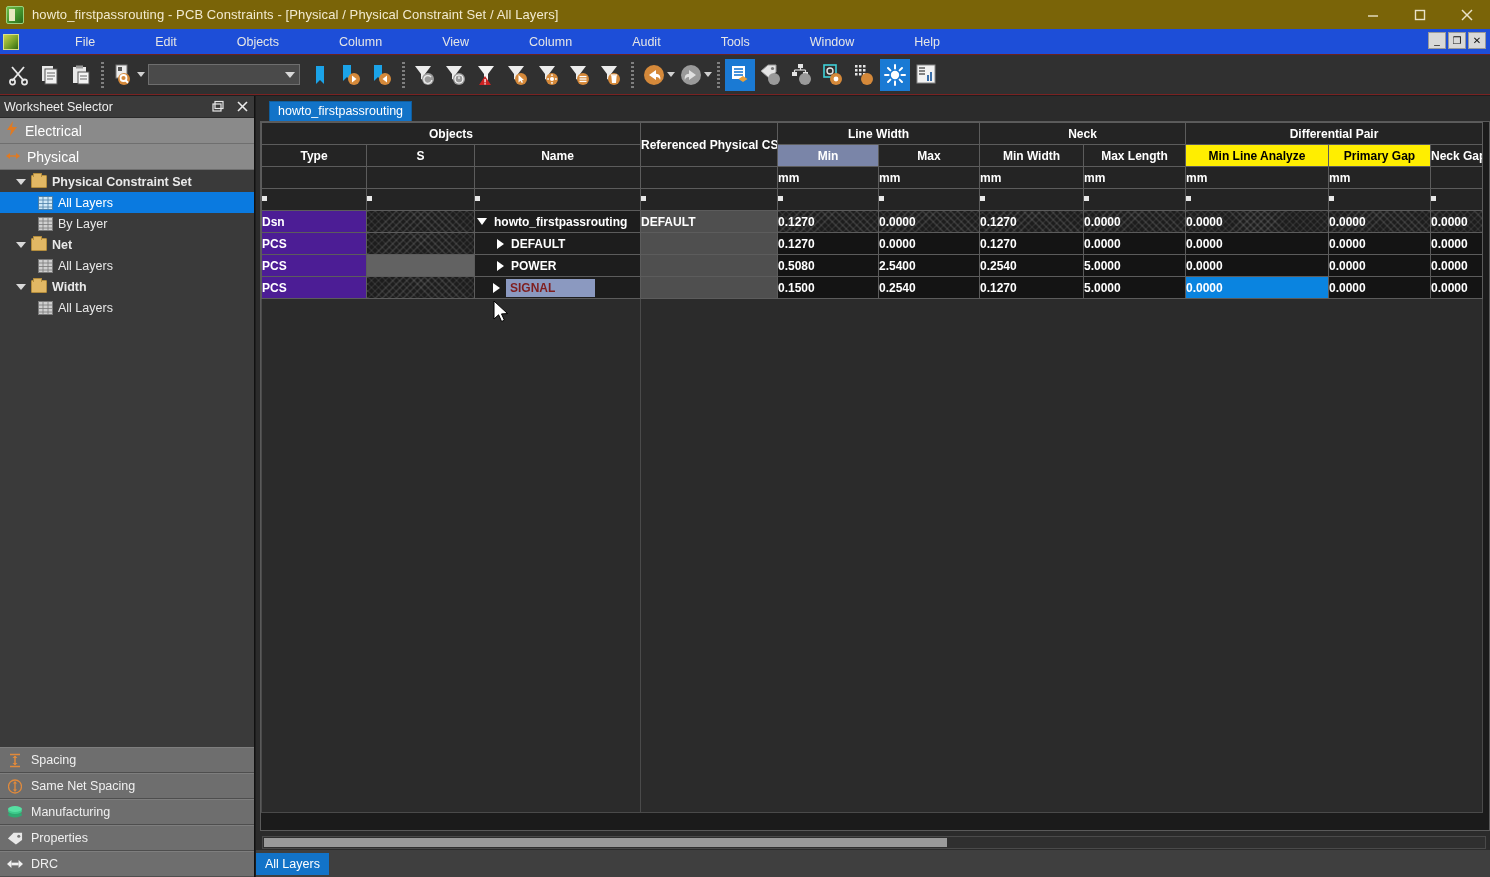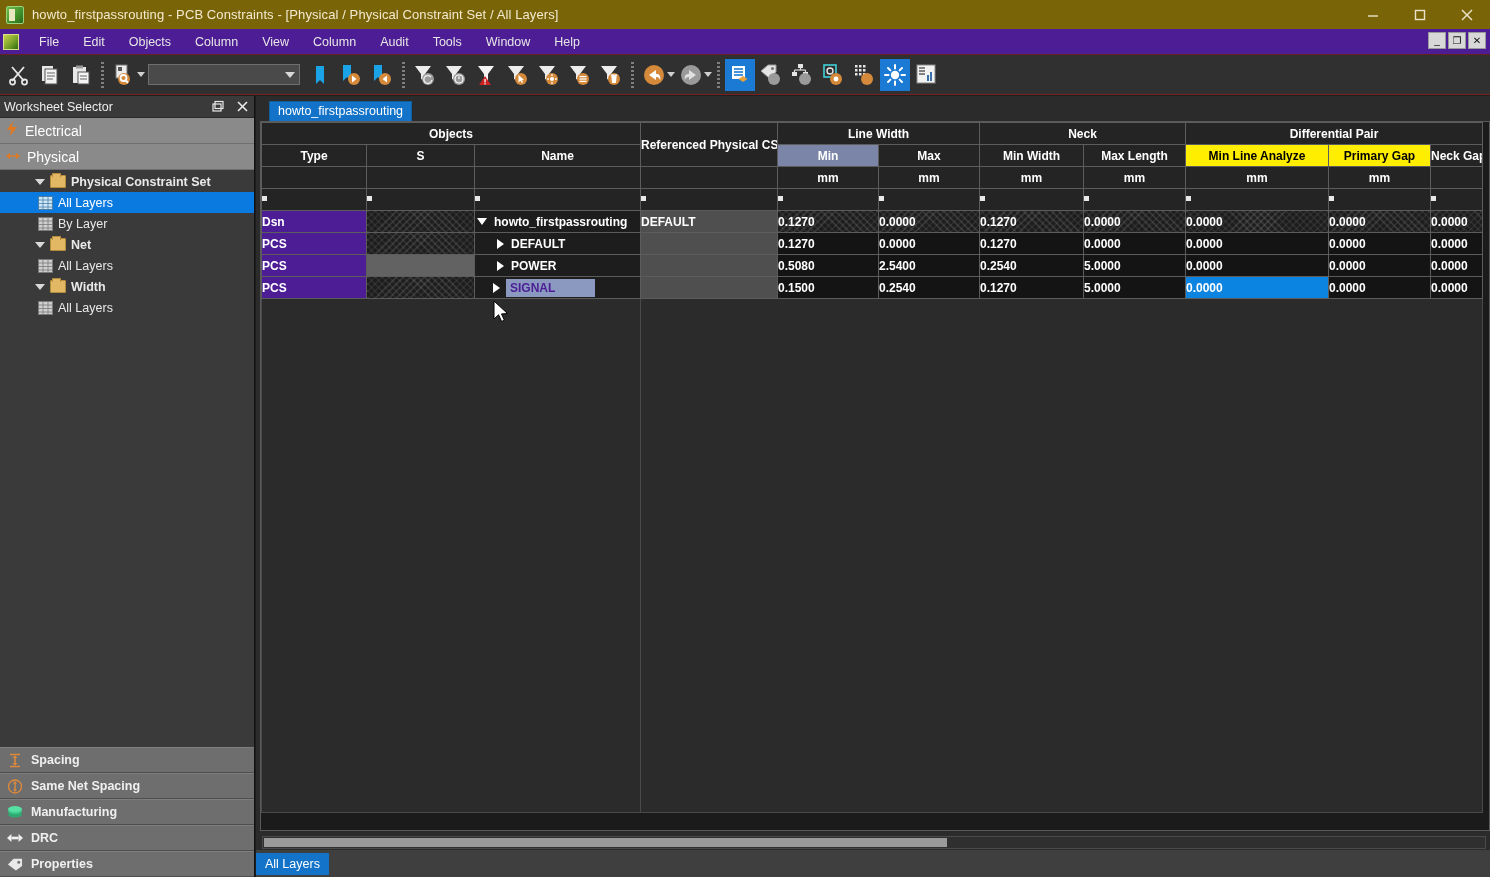--- a/index.html
+++ b/index.html
@@ -32,23 +32,24 @@
   }
   .titlebar-controls { position: absolute; right: 0; top: 0; height: 29px; display: flex; }
   .tb-btn {
     width: 47px; height: 29px; display: flex; align-items: center; justify-content: center;
     color: #e9e2c8;
   }
   .tb-btn svg { display: block; }
 
   
   .menubar {
-    height: 26px; background: #4c1d95;
+    height: 26px; background: #1d4ed8;
     display: flex; align-items: center; position: relative;
     border-bottom: 1px solid #6b2020;
+    gap: 36px;
   }
   .menu-appicon {
     width: 16px; height: 16px; margin: 0 8px 0 3px; flex: 0 0 auto;
     background: linear-gradient(135deg,#c9d24a 0%,#7aa32a 55%,#2f6a12 100%);
     border: 1px solid #d8e08a;
   }
   .menu-item {
     font-size: 12.5px; color: #e6e6e6; padding: 3px 12px; white-space: nowrap;
   }
   .mdi-controls { position: absolute; right: 4px; top: 3px; display: flex; gap: 2px; }
@@ -104,33 +105,33 @@
     height: 26px; background: #8a8a8a; display: flex; align-items: center;
     padding-left: 6px; border-bottom: 1px solid #6f6f6f; gap: 7px;
   }
   .ws-group-label { font-size: 14px; color: #ffffff; }
 
   .tree { flex: 0 0 auto; padding-top: 1px; background: #3a3a3a;}
   .tree-row {
     height: 21px; display: flex; align-items: center; font-size: 12.5px; color: #e9e9e9;
     padding-left: 4px; gap: 5px;
   }
-  .tree-row.folder { font-weight: bold; margin-left: 19px; }
+  .tree-row.folder { font-weight: bold; }
   .tree-row.selected { background: #0a7ae0; color: #ffffff; }
   .tree-row.child { padding-left: 38px; }
   .tw-arrow { width:0;height:0;border-left:5px solid transparent;border-right:5px solid transparent;border-top:6px solid #d9d9d9; margin-left:12px; flex:0 0 auto;}
   .folder-ico {
     width:16px;height:13px;background:#e2b864;border:1px solid #b48d3c;border-radius:1px; position:relative; flex:0 0 auto;
   }
   .folder-ico::before{content:"";position:absolute;top:-3px;left:1px;width:7px;height:3px;background:#e2b864;border:1px solid #b48d3c;border-bottom:none;border-radius:1px 1px 0 0;}
   .grid-ico { width:15px;height:14px;flex:0 0 auto;}
 
   .sb-spacer { flex: 1 1 auto; background: #3a3a3a; }
 
-  .sb-bottom { flex: 0 0 auto; font-weight: bold; }
+  .sb-bottom { flex: 0 0 auto; }
   .sb-item {
     height: 26px; background: #6e6e6e; display: flex; align-items: center;
     gap: 8px; padding-left: 7px; border-bottom: 1px solid #4e4e4e; border-top:1px solid #7e7e7e;
   }
   .sb-item-label { font-size: 12.5px; color: #f0f0f0; }
   .sb-ico { width: 16px; height: 16px; flex: 0 0 auto; display:flex;align-items:center;justify-content:center;}
 
   
   .pane {
     position: absolute; left: 256px; top: 0; right: 0; bottom: 0;
@@ -148,21 +149,21 @@
   }
   table.grid { border-collapse: collapse; table-layout: fixed; width: 1221px; }
   table.grid th, table.grid td {
     border: 1px solid #5c5c5c; font-size: 12px; color: #ffffff;
     padding: 0; height: 22px; overflow: hidden; white-space: nowrap;
   }
   th.hgroup { background: #242424; text-align: center; font-weight: bold; height: 22px; }
   th.hcol { background: #242424; text-align: center; font-weight: bold; height: 36px; vertical-align: middle; }
   th.hcol.sel { background: #7a85a8; }
   th.hcol.yellow { background: #ffee00; color: #000000; }
-  th.hunit { background: #242424; text-align: center; font-weight: bold; height: 22px; font-size: 11.5px; }
+  th.hunit { background: #242424; text-align: left; font-weight: bold; height: 22px; font-size: 11.5px; }
   td.filter { background: #242424; height: 18px; padding-left: 4px; }
   .star { display:inline-block; width:5px; height:5px; background:#e8e8e8; vertical-align: middle; margin-bottom:3px;}
 
   tr.row td { height: 22px; }
   td.cellv { background: #141414; padding-left: 5px; font-weight: bold; font-size: 12px; }
   td.hatch {
     background-color: #1d1d1d;
     background-image:
       repeating-linear-gradient(45deg, rgba(140,140,140,.30) 0 1px, transparent 1px 5px),
       repeating-linear-gradient(-45deg, rgba(140,140,140,.30) 0 1px, transparent 1px 5px);
@@ -173,21 +174,21 @@
   td.namecell { background: #1d1d1d; padding-left: 6px; font-weight: bold; }
   td.refcell { background: #4f4f4f; padding-left: 6px; font-weight: bold; color: #2bb8c8; }
   td.cellsel { background: #0a84e0; color: #ffffff; padding-left:5px; font-weight:bold;}
   .namewrap { display: flex; align-items: center; height: 100%; }
   .namewrap .nm-arrow-d { width:0;height:0;border-left:5px solid transparent;border-right:5px solid transparent;border-top:7px solid #ffffff; margin-right:7px;}
   .namewrap .nm-arrow-r { width:0;height:0;border-top:5px solid transparent;border-bottom:5px solid transparent;border-left:7px solid #ffffff; margin-right:7px;}
   .namewrap.lvl1 { padding-left: 2px; }
   .namewrap.lvl2 { padding-left: 22px; }
   .nm-label { font-weight: bold; }
   .nm-sel {
-    background:#8b99c0; color:#4c1d95; padding: 2px 40px 2px 4px; margin-left:-1px;
+    background:#8b99c0; color:#7f1d1d; padding: 2px 40px 2px 4px; margin-left:-1px;
   }
   td.namecell.selrow { background:#1d1d1d; }
 
   .blankfill { background:#2b2b2b; }
 
   .hscroll {
     position:absolute; left:6px; right:4px; bottom:28px; height:13px;
     background:#2f2f2f; border:1px solid #4a4a4a;
   }
   .hscroll-thumb { position:absolute; left:1px; top:1px; height:9px; width:683px; background:#9a9a9a; }
@@ -648,36 +649,36 @@
           <svg width="16" height="14" viewBox="0 0 16 14">
               <ellipse cx="8" cy="9.5" rx="7" ry="3" fill="#2faa72"></ellipse>
               <ellipse cx="8" cy="6" rx="7" ry="3" fill="#3ecb8c"></ellipse>
               <ellipse cx="8" cy="4" rx="7" ry="3" fill="#56e0a2"></ellipse>
             </svg>
         </span>
         <span class="sb-item-label">Manufacturing</span>
       </div>
       <div class="sb-item">
         <span class="sb-ico">
+          <svg width="17" height="15" viewBox="0 0 17 15">
+              <path d="M1 7.5 L7 1.5 L16 1.5 L16 9 L9.5 14 Z" fill="#e8e8e8"></path>
+              <circle cx="12.5" cy="5" r="1.6" fill="#777"></circle>
+            </svg>
+        </span>
+        <span class="sb-item-label">Properties</span>
+      </div>
+      <div class="sb-item">
+        <span class="sb-ico">
           <svg width="18" height="12" viewBox="0 0 18 12">
               <path d="M0 6 L5 1.5 L5 10.5 Z" fill="#f0f0f0"></path>
               <path d="M18 6 L13 1.5 L13 10.5 Z" fill="#f0f0f0"></path>
               <rect x="5" y="4.5" width="8" height="3" fill="#f0f0f0"></rect>
             </svg>
         </span>
         <span class="sb-item-label">DRC</span>
-      </div>
-      <div class="sb-item">
-        <span class="sb-ico">
-          <svg width="17" height="15" viewBox="0 0 17 15">
-              <path d="M1 7.5 L7 1.5 L16 1.5 L16 9 L9.5 14 Z" fill="#e8e8e8"></path>
-              <circle cx="12.5" cy="5" r="1.6" fill="#777"></circle>
-            </svg>
-        </span>
-        <span class="sb-item-label">Properties</span>
       </div>
     </div>
   </div>
 
   <div class="pane">
 
     <div class="sheet-tabs">
       <div class="sheet-tab">howto_firstpassrouting</div>
     </div>
 

